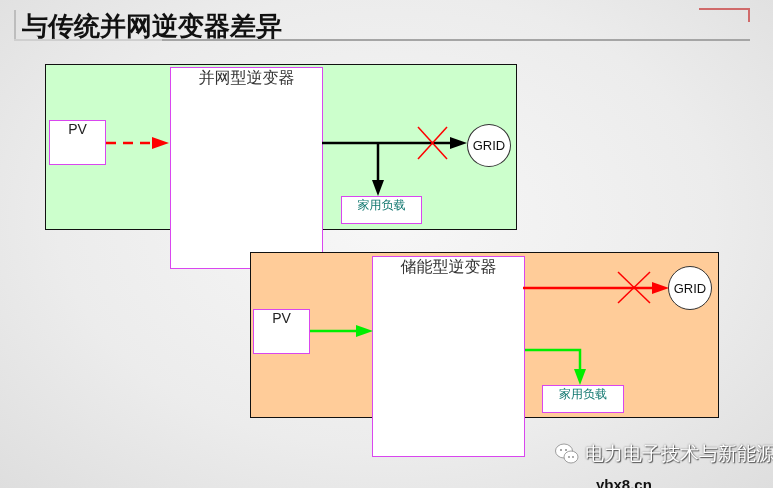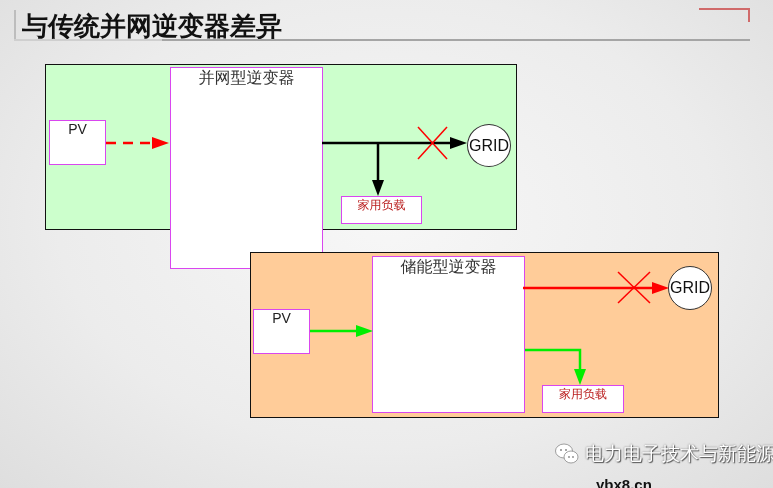--- a/index.html
+++ b/index.html
@@ -16,24 +16,24 @@
   .corner-h { left: 699px; top: 8px; width: 51px; height: 2px; background: #d06a6a; }
   .corner-v { left: 748px; top: 8px; width: 2px; height: 14px; background: #d06a6a; }
 
   .panel { border: 1px solid #111; }
   .panel-green { left: 45px; top: 64px; width: 472px; height: 166px; background: #ccffcc; }
   .panel-orange { left: 250px; top: 252px; width: 469px; height: 166px; background: #ffcc99; }
 
   .box { background: #fff; border: 1px solid #d946ef; display: flex; align-items: flex-start; justify-content: center; color: #222; }
   .pv { font-size: 14px; }
   .inv { font-size: 16px; font-family: "DejaVu Sans", sans-serif; color: #333; }
-  .load { font-size: 12px; font-family: Liberation Serif, serif; color: #b91c1c; }
+  .load { font-size: 12px; font-family: Liberation Serif, serif; color: #0f766e; }
   .grid {
     background: #fff; border: 1px solid #333; border-radius: 50%;
-    display: flex; align-items: center; justify-content: center; font-size: 16px; color: #111;
+    display: flex; align-items: center; justify-content: center; font-size: 13px; color: #111;
   }
   svg.overlay { position: absolute; left: 0; top: 0; }
   .watermark { left: 555px; top: 441px; display: flex; align-items: center; gap: 6px; }
   .wm-text { font-size: 19px; color: #fff; font-family: "DejaVu Sans", sans-serif; text-shadow: 1px 1px 1px #555, 0 0 2px #666; white-space: nowrap; }
   .wm-url { left: 596px; top: 476px; font-size: 15px; font-weight: bold; color: #111; font-family: "Liberation Sans", sans-serif; }
 </style>
 </head>
 <body>
 
 <div class="abs title-bar-left"></div>
@@ -54,21 +54,21 @@
   <span>家用负载</span>
 </div>
 <div class="abs grid" style="left:467px;top:124px;width:44px;height:43px;">
   <span>GRID</span>
 </div>
 
 <div class="abs panel panel-orange"></div>
 <div class="abs box pv" style="left:253px;top:309px;width:57px;height:45px;">
   <span>PV</span>
 </div>
-<div class="abs box inv" style="left:372px;top:256px;width:153px;height:157px;">
+<div class="abs box inv" style="left:372px;top:256px;width:153px;height:201px;">
   <span>储能型逆变器</span>
 </div>
 <div class="abs box load" style="left:542px;top:385px;width:82px;height:28px;">
   <span>家用负载</span>
 </div>
 <div class="abs grid" style="left:668px;top:266px;width:44px;height:44px;">
   <span>GRID</span>
 </div>
 
 <svg class="overlay" width="773" height="488" viewBox="0 0 773 488">

